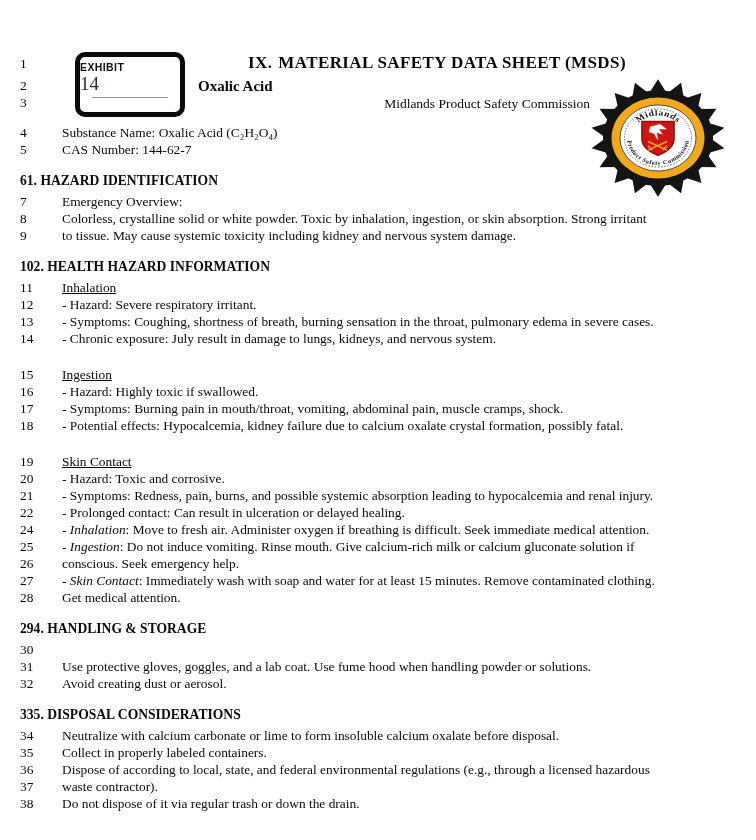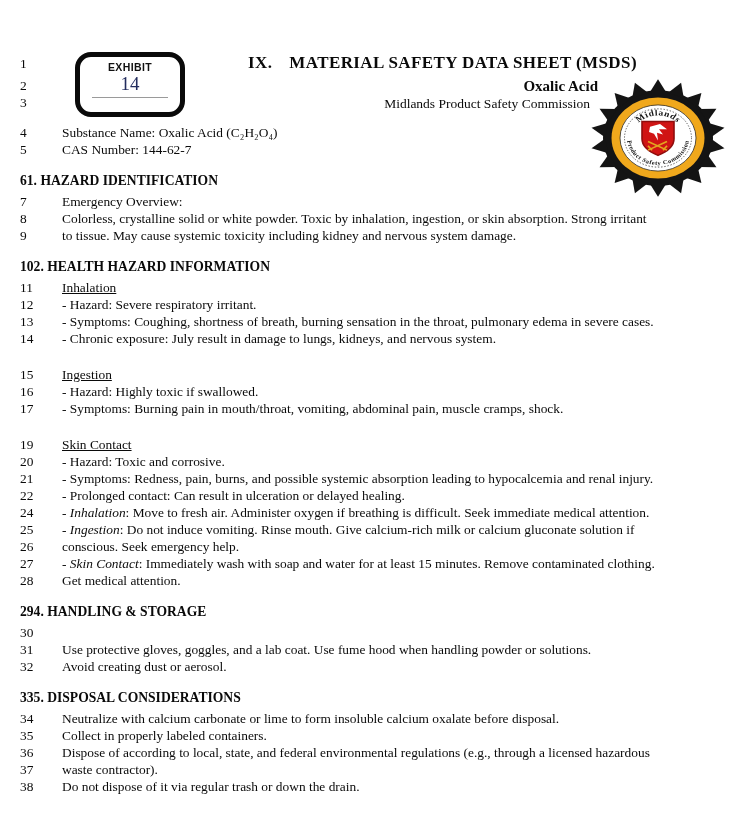--- a/index.html
+++ b/index.html
@@ -7,34 +7,34 @@
     position:relative; width:756px; height:840px; background:#ffffff;
     font-family:"Liberation Serif", serif; color:#0a0a0a; overflow:hidden;
   }
 
   
   .margin-num { position:absolute; left:20px; font-size:13.5px; line-height:15px; }
 
   
   .stamp {
     position:absolute; left:75px; top:52px; width:110px; height:65px;
-    border:5px solid #0a0a0a; border-radius:16px; box-sizing:border-box;
-    background:#fff; text-align:center;
+    border:5px solid #0a0a0a; border-radius:10px; box-sizing:border-box;
+    background:#fff; text-align:left;
   }
   .stamp-label {
     font-family:"Liberation Sans", sans-serif; font-weight:bold;
     font-size:10.5px; letter-spacing:0.4px; margin-top:4px; color:#111;
   }
   .stamp-number { font-size:19px; line-height:21px; color:#232d5e; }
   .stamp-line { width:76px; border-top:1.5px solid #9a9a9a; margin:3px auto 0 auto; }
 
   
   .title-line { position:absolute; left:248px; top:53px; font-weight:bold; font-size:17px; letter-spacing:0.4px; white-space:pre; }
-  .title-roman { margin-right:17px; }
-  .subtitle { position:absolute; left:198px; top:78px; width:400px; text-align:right; font-weight:bold; font-size:15px; }
+  .title-roman { margin-right:6px; }
+  .subtitle { position:absolute; left:198px; top:78px; width:400px; text-align:left; font-weight:bold; font-size:15px; }
   .org-line { position:absolute; left:190px; top:96px; width:400px; text-align:right; font-size:13.5px; }
 
   .seal { position:absolute; left:588px; top:77px; }
   .seal text { font-family:"Liberation Serif", serif; font-weight:bold; }
   .seal-top-text { font-size:9.5px; letter-spacing:0.6px; }
   .seal-bottom-text { font-size:6.6px; letter-spacing:0.5px; }
 
   
   .doc-lines { position:absolute; left:0; top:124px; width:756px; }
   .line {
@@ -180,20 +180,24 @@
       <div class="line body">
         <span class="num">16</span>
         <span class="txt"><span>- Hazard: Highly toxic if swallowed.</span></span>
       </div>
 
       <div class="line body">
         <span class="num">17</span>
         <span class="txt"><span>- Symptoms: Burning pain in mouth/throat, vomiting, abdominal pain, muscle cramps, shock.</span></span>
       </div>
 
+      <div class="line body">
+        <span class="num">18</span>
+        <span class="txt"><span>- Potential effects: Hypocalcemia, kidney failure due to calcium oxalate crystal formation, possibly fatal.</span></span>
+      </div>
 
       <div class="line body gap">
         <span class="num">19</span>
         <span class="txt ul"><span>Skin Contact</span></span>
       </div>
 
       <div class="line body">
         <span class="num">20</span>
         <span class="txt"><span>- Hazard: Toxic and corrosive.</span></span>
       </div>

